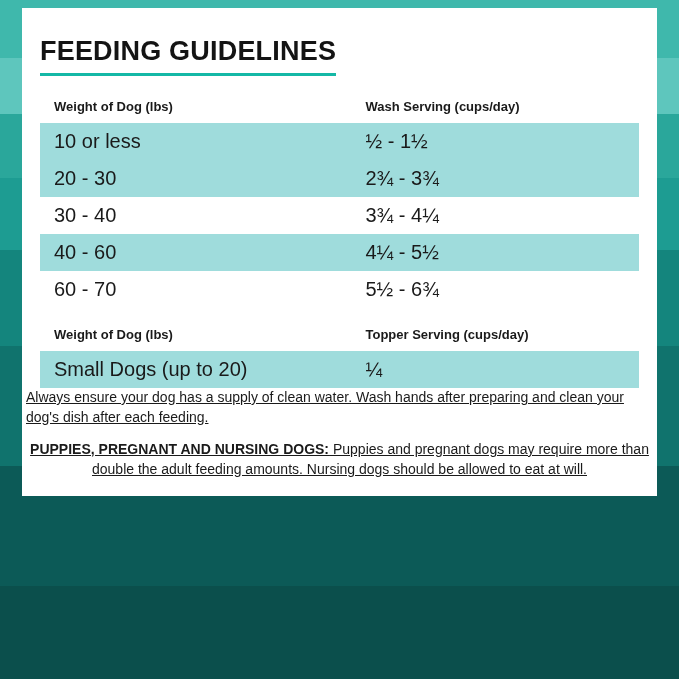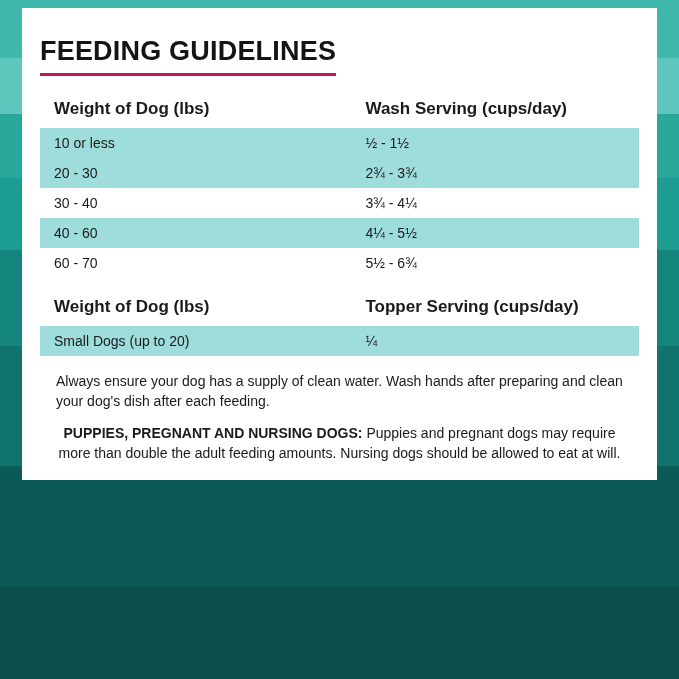--- a/index.html
+++ b/index.html
@@ -43,59 +43,59 @@
   .card-inner { padding: 0 18px; }
 
   h1.title {
     font-size: 27px;
     font-weight: bold;
     letter-spacing: 0.2px;
     color: #141414;
     margin: 4px 0 0 0;
     padding-bottom: 6px;
     display: inline-block;
-    border-bottom: 3px solid #be185d;
+    border-bottom: 3px solid #14b8a6;
   }
 
   table {
     width: 100%;
     border-collapse: collapse;
     table-layout: fixed;
     margin-top: 14px;
   }
   table.second { margin-top: 10px; }
 
   th, td {
     text-align: left;
     padding: 7px 0 7px 14px;
-    font-size: 14px;
+    font-size: 20px;
     color: #1a1a1a;
     vertical-align: middle;
   }
   th {
     font-weight: bold;
-    font-size: 17px;
+    font-size: 13px;
     padding-top: 9px;
     padding-bottom: 9px;
   }
   col.c1 { width: 52%; }
   col.c2 { width: 48%; }
 
   tr.striped td { background: #9fdcdc; }
   tr.plain td { background: #ffffff; }
 
   thead tr th { background: #ffffff; }
 
   
   tr.striped-strong td { background: #8ad4d1; }
 
   .notes {
-    margin-top: 16px;
-    padding: 0 34px;
+    padding: 0 4px;
     color: #1a1a1a;
+    text-decoration: underline;
   }
   .note-p {
     font-size: 14px;
     line-height: 1.42;
     margin: 0 0 12px 0;
   }
   .note-p.last { margin-bottom: 0; text-align: center; }
   .note-strong {
     font-weight: bold;
   }

